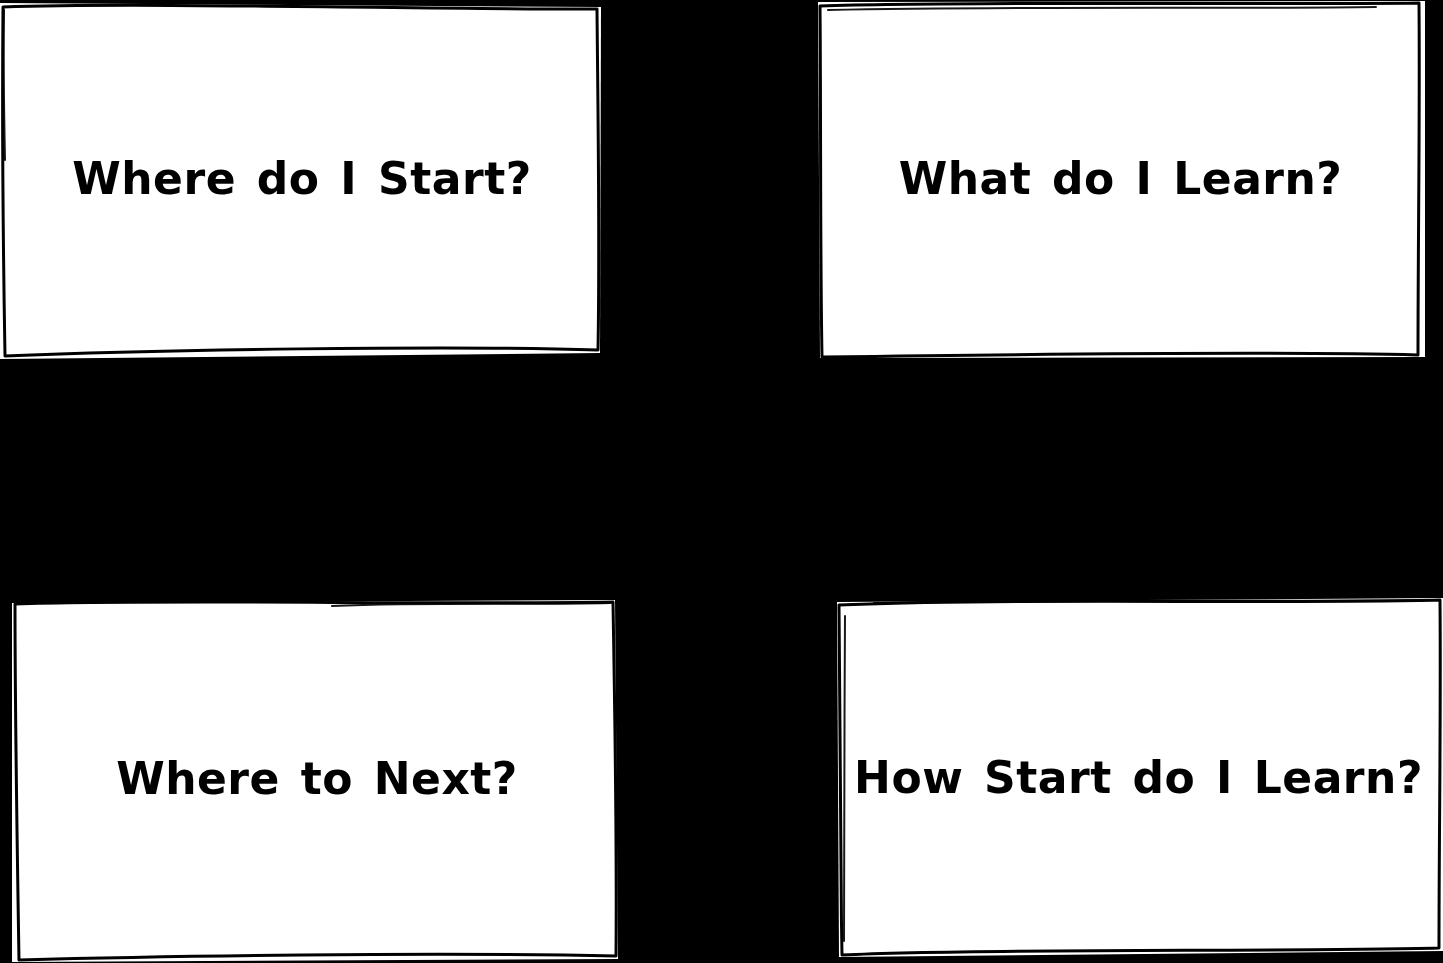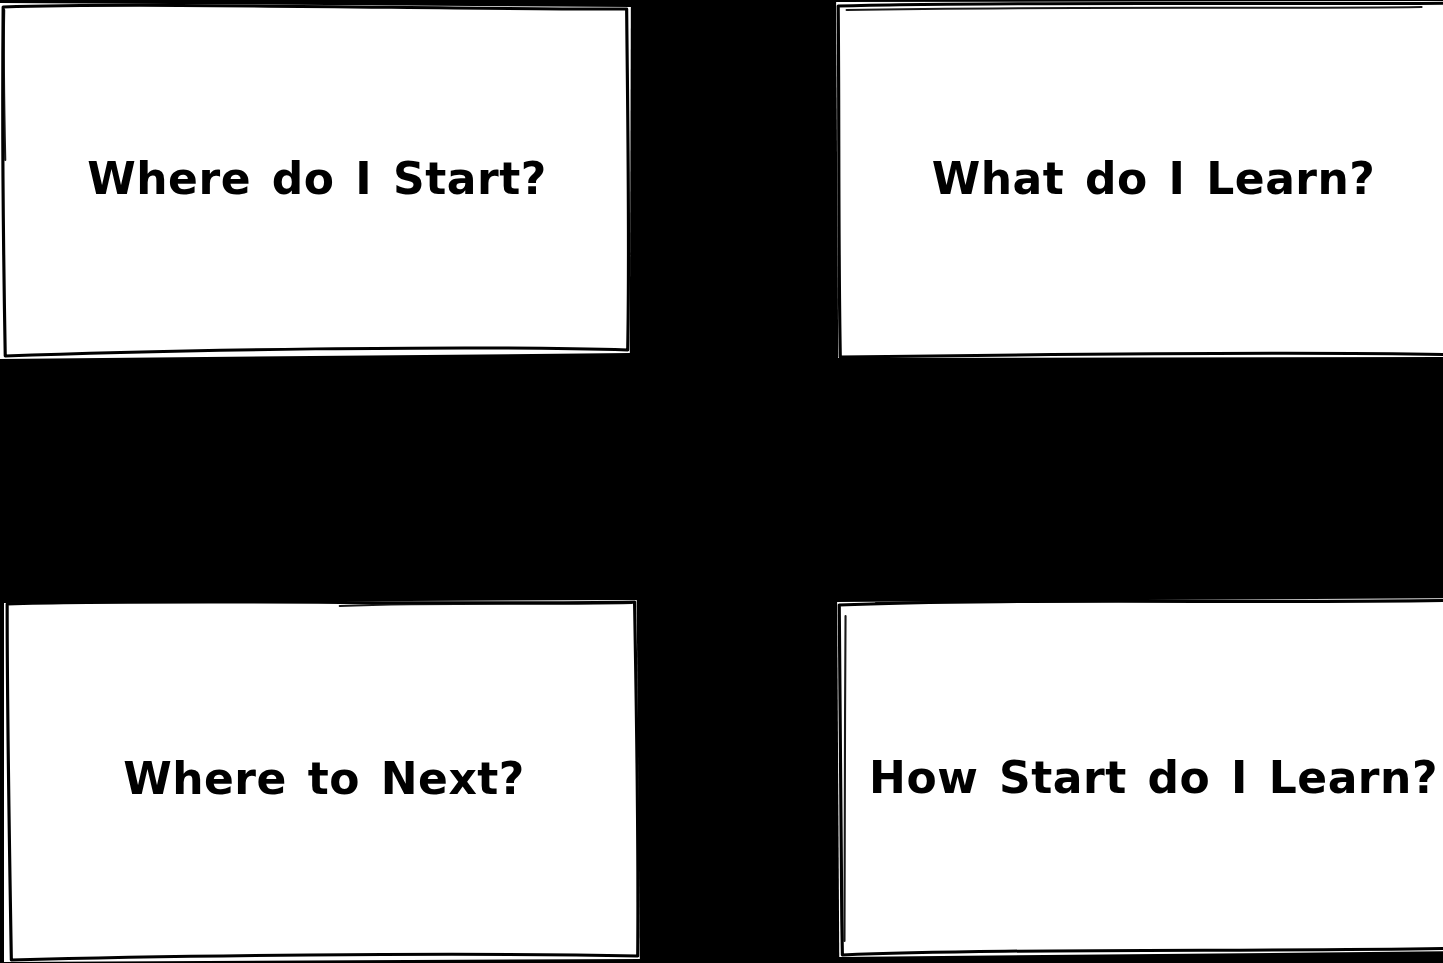--- a/index.html
+++ b/index.html
@@ -10,21 +10,20 @@
   #stage {
     position: relative;
     width: 1443px;
     height: 963px;
     background: #000000;
     overflow: hidden;
     font-family: "DejaVu Sans", "Liberation Sans", sans-serif;
   }
   .card {
     position: absolute;
-    padding-left: 30px;
   }
   .card svg {
     position: absolute;
     left: 0; top: 0;
     width: 100%; height: 100%;
     display: block;
   }
   .card .fill { fill: #ffffff; stroke: none; }
   .card .stroke {
     fill: none;
@@ -47,22 +46,22 @@
     transform: translateY(-54%);
     text-align: center;
     color: #000000;
     font-weight: 700;
     font-size: 44px;
     letter-spacing: 0.5px;
     word-spacing: 5px;
     white-space: nowrap;
   }
   #card-top-left     { left: 0;     top: 0;     width: 604px; height: 362px; }
-  #card-top-right    { left: 834px; top: 0;     width: 609px; height: 362px; }
-  #card-bottom-left  { left: 4px;     top: 598px; width: 610px; height: 365px; }
+  #card-top-right    { left: 816px; top: 0;     width: 609px; height: 362px; }
+  #card-bottom-left  { left: 12px;     top: 598px; width: 610px; height: 365px; }
   #card-bottom-right { left: 834px; top: 596px; width: 609px; height: 367px; }
 </style>
 </head>
 <body>
 
 <div id="stage">
 
   <div class="card" id="card-top-left">
     <svg viewBox="0 0 604 362" preserveAspectRatio="none">
       <path class="fill" d="M 0,3 L 601,7 L 600,353 L 0,359 Z"></path>

